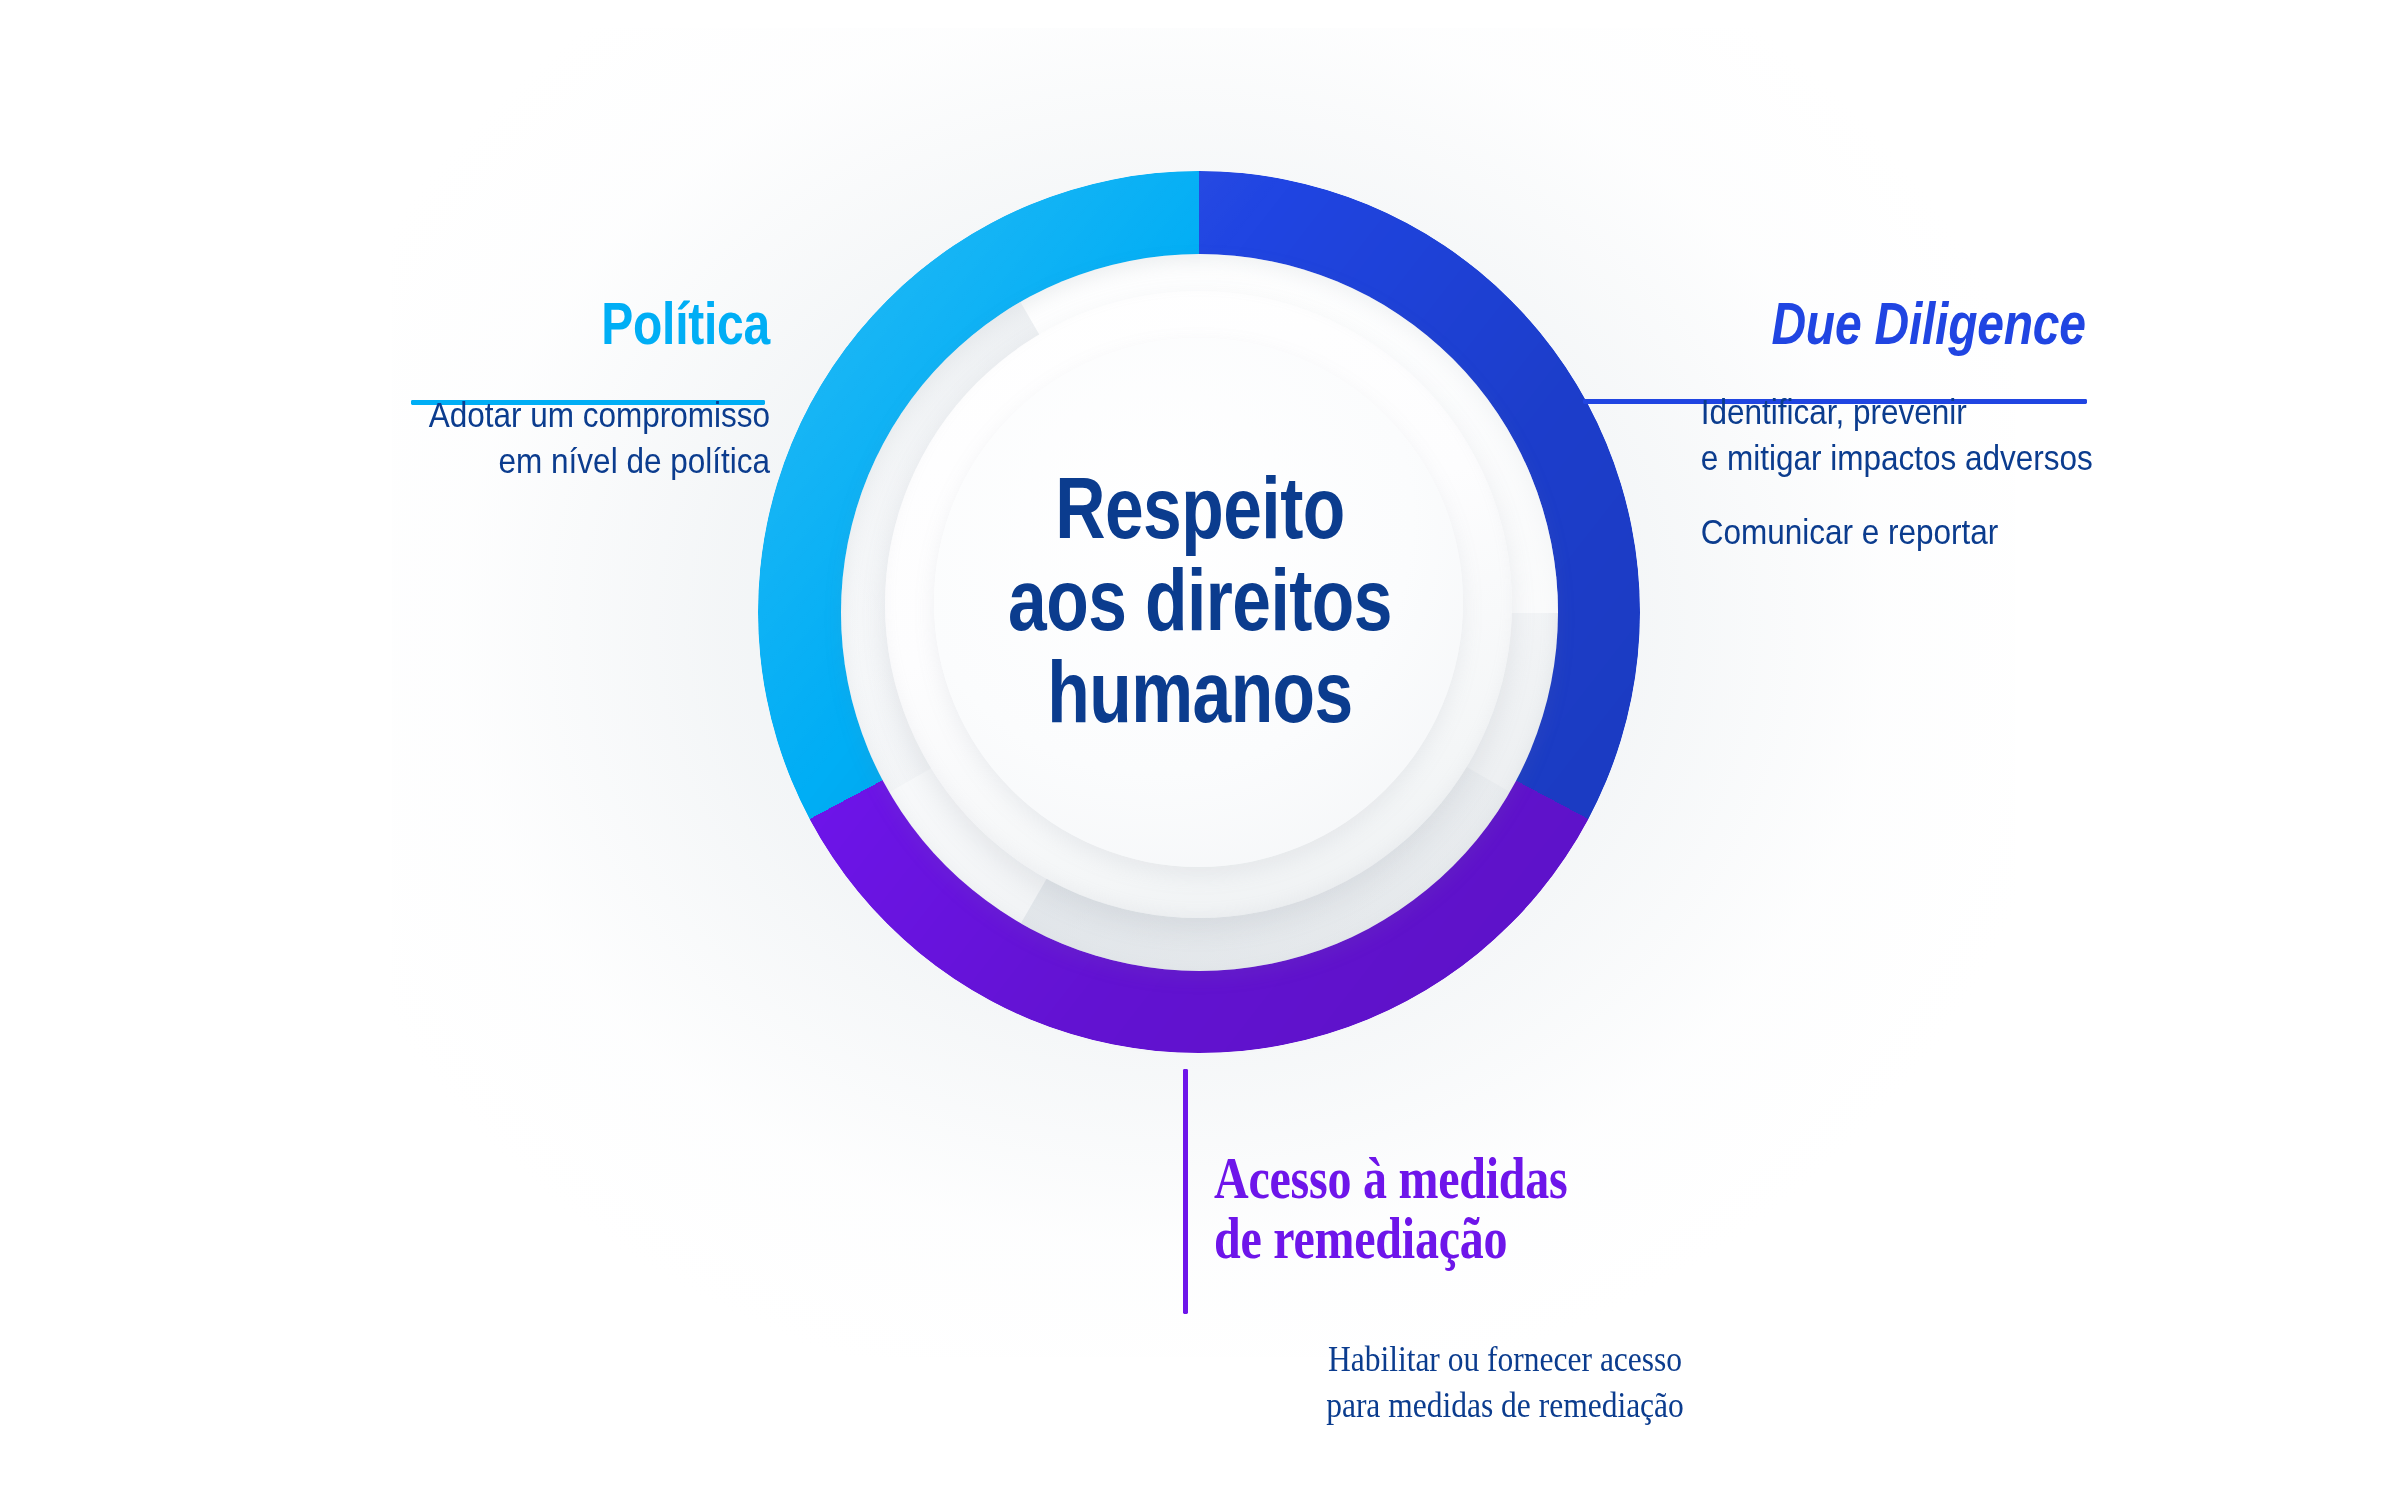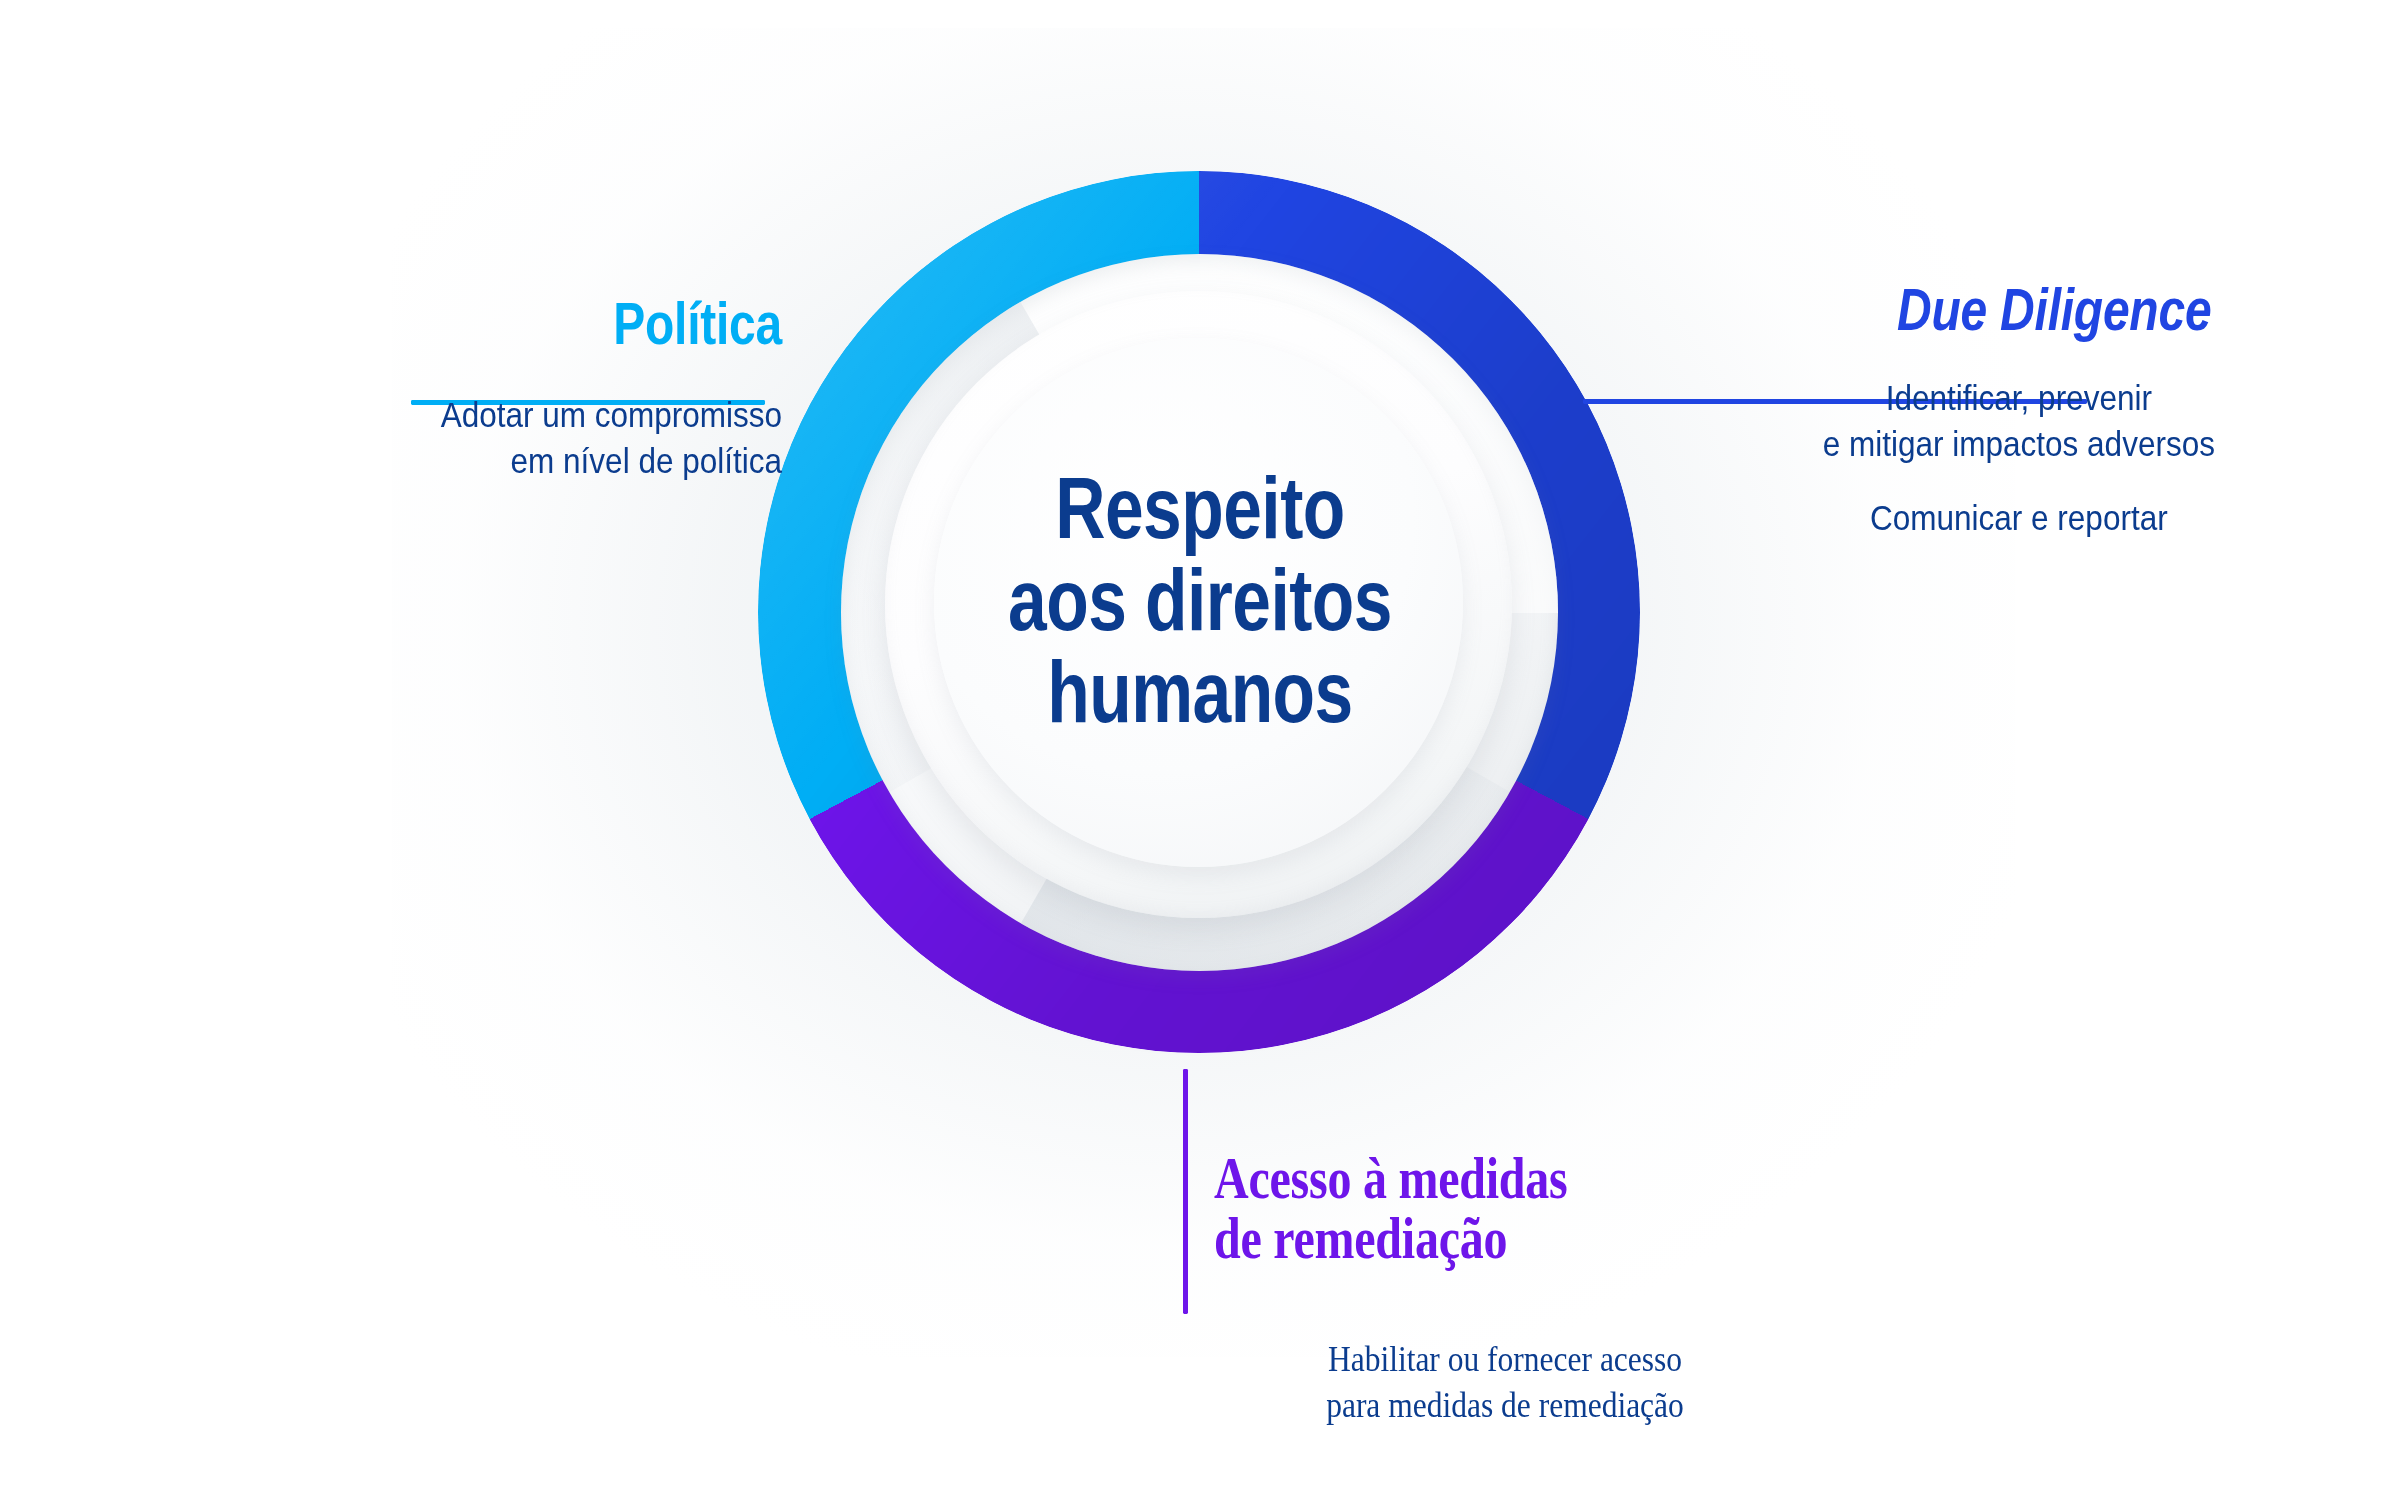--- a/index.html
+++ b/index.html
@@ -210,38 +210,38 @@
     font-size: 35px;
     line-height: 1.30;
     color: var(--c-navy);
     transform: scaleX(.90);
     white-space: pre-line;
   }
   .callout-body + .callout-body { margin-top: 29px; }
 
   
   #callout-policy {
-    left: 124px;
+    left: 112px;
     top: 294px;
     width: 658px;
     text-align: right;
   }
   #callout-policy .callout-title {
     color: var(--c-cyan);
     transform-origin: 100% 50%;
     margin-bottom: 38px;
   }
   #callout-policy .callout-body { transform-origin: 100% 50%; }
 
   
   #callout-diligence {
     left: 1630px;
-    top: 280px;
+    top: 294px;
     width: 707px;
-    text-align: center;
+    text-align: left;
   }
   #callout-diligence .callout-title {
     color: var(--c-blue);
     font-style: italic;
     transform-origin: 100% 50%;
     margin-bottom: 35px;
   }
   #callout-diligence .callout-body { transform-origin: 100% 50%; }
 
   

